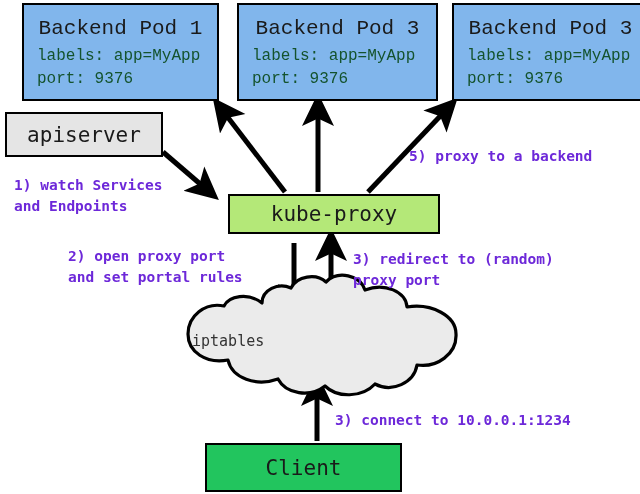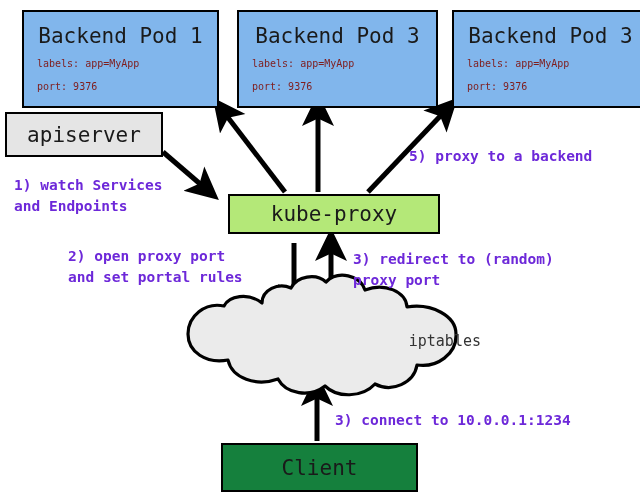--- a/index.html
+++ b/index.html
@@ -33,32 +33,33 @@
   }
   .node .title {
     font-size: 21px;
     line-height: 26px;
     color: #1a1a1a;
     text-align: center;
     letter-spacing: 0px;
     white-space: nowrap;
   }
   .node .attr {
-    font-size: 10px;
+    font-size: 16px;
     line-height: 23px;
-    color: #7f1d1d;
+    color: #14532d;
     text-align: left;
     padding-left: 13px;
     white-space: nowrap;
   }
   .pod {
     background: #81b6ec;
     height: 98px;
-    top: 10px;
+    top: 3px;
     padding-top: 2px;
+    font-family: Liberation Mono, monospace;
   }
   .pod .title { margin-bottom: 3px; }
 
   #pod1 { left: 22px;  width: 197px; }
   #pod2 { left: 237px; width: 201px; }
   #pod3 { left: 452px; width: 197px; }
 
   #apiserver {
     left: 5px;
     top: 112px;
@@ -72,37 +73,36 @@
   #kubeproxy {
     left: 228px;
     top: 194px;
     width: 212px;
     height: 40px;
     background: #b4e878;
   }
   #kubeproxy .title { font-size: 21px; }
 
   #client {
-    left: 221px;
+    left: 205px;
     top: 443px;
     width: 197px;
     height: 49px;
-    background: #15803d;
+    background: #22c55e;
   }
   #client .title { font-size: 21px; }
 
   .cloud-label {
     position: absolute;
     left: 192px;
     top: 332px;
     width: 268px;
-    text-align: right;
+    text-align: left;
     font-size: 15px;
     color: #333333;
-    margin-left: 21px;
   }
 
   .step {
     position: absolute;
     font-family: "DejaVu Sans Mono", "Liberation Mono", monospace;
     font-weight: bold;
     font-size: 14.5px;
     line-height: 21px;
     color: #6d28d9;
     white-space: pre;

